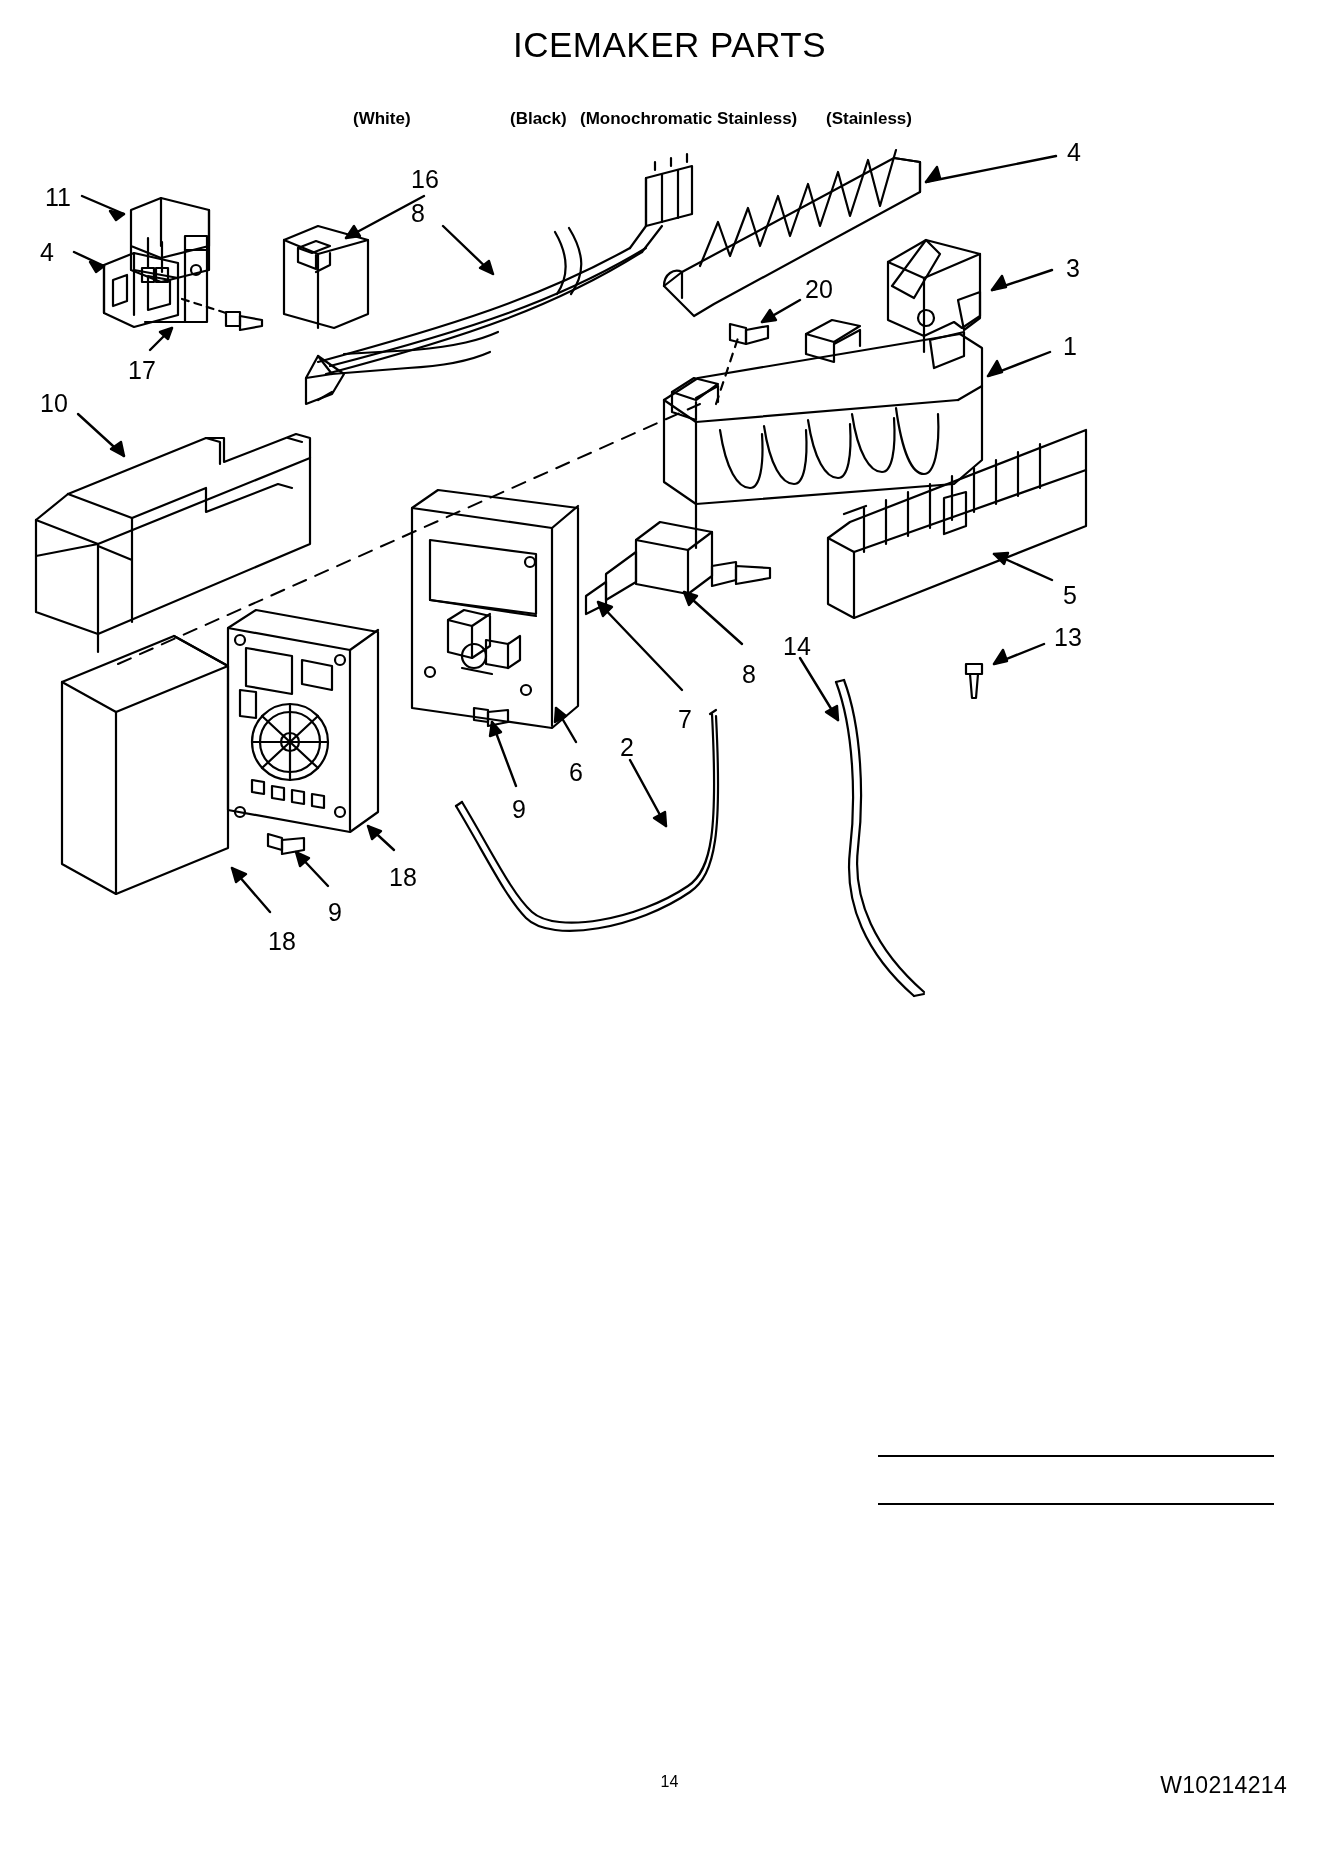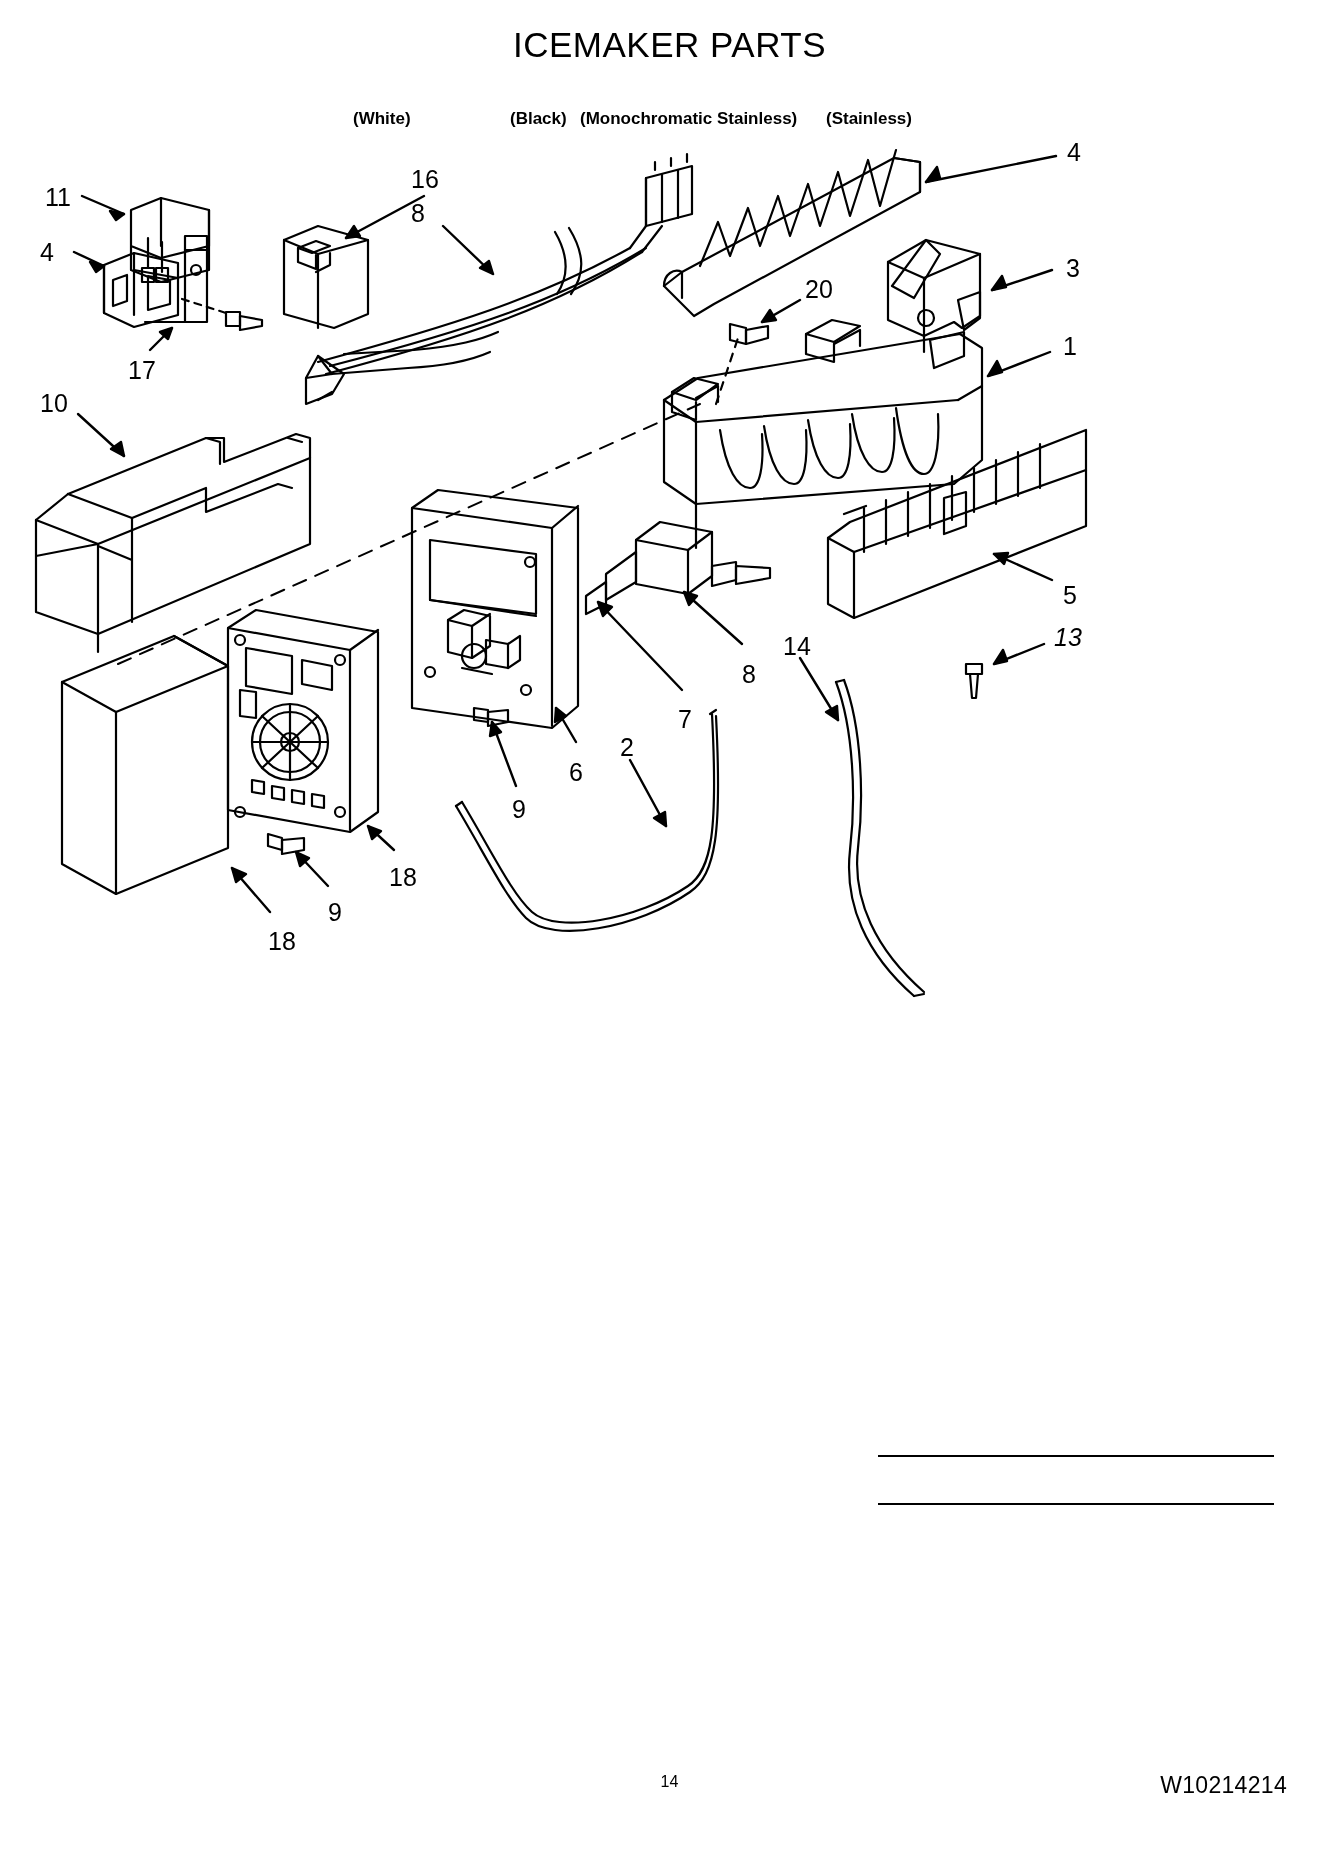--- a/index.html
+++ b/index.html
@@ -409,21 +409,21 @@
   <div class="callout" style="left:40px; top:240px;">4</div>
   <div class="callout" style="left:128px; top:358px;">17</div>
   <div class="callout" style="left:411px; top:167px;">16</div>
   <div class="callout" style="left:411px; top:201px;">8</div>
   <div class="callout" style="left:40px; top:391px;">10</div>
   <div class="callout" style="left:1067px; top:140px;">4</div>
   <div class="callout" style="left:1066px; top:256px;">3</div>
   <div class="callout" style="left:1063px; top:334px;">1</div>
   <div class="callout" style="left:805px; top:277px;">20</div>
   <div class="callout" style="left:1063px; top:583px;">5</div>
-  <div class="callout" style="left:1054px; top:625px;font-style:italic;">13</div>
+  <div class="callout" style="left:1054px; top:625px;">13</div>
   <div class="callout" style="left:783px; top:634px;">14</div>
   <div class="callout" style="left:742px; top:662px;">8</div>
   <div class="callout" style="left:678px; top:707px;">7</div>
   <div class="callout" style="left:569px; top:760px;">6</div>
   <div class="callout" style="left:620px; top:735px;">2</div>
   <div class="callout" style="left:512px; top:797px;">9</div>
   <div class="callout" style="left:389px; top:865px;">18</div>
   <div class="callout" style="left:328px; top:900px;">9</div>
   <div class="callout" style="left:268px; top:929px;">18</div>
 

